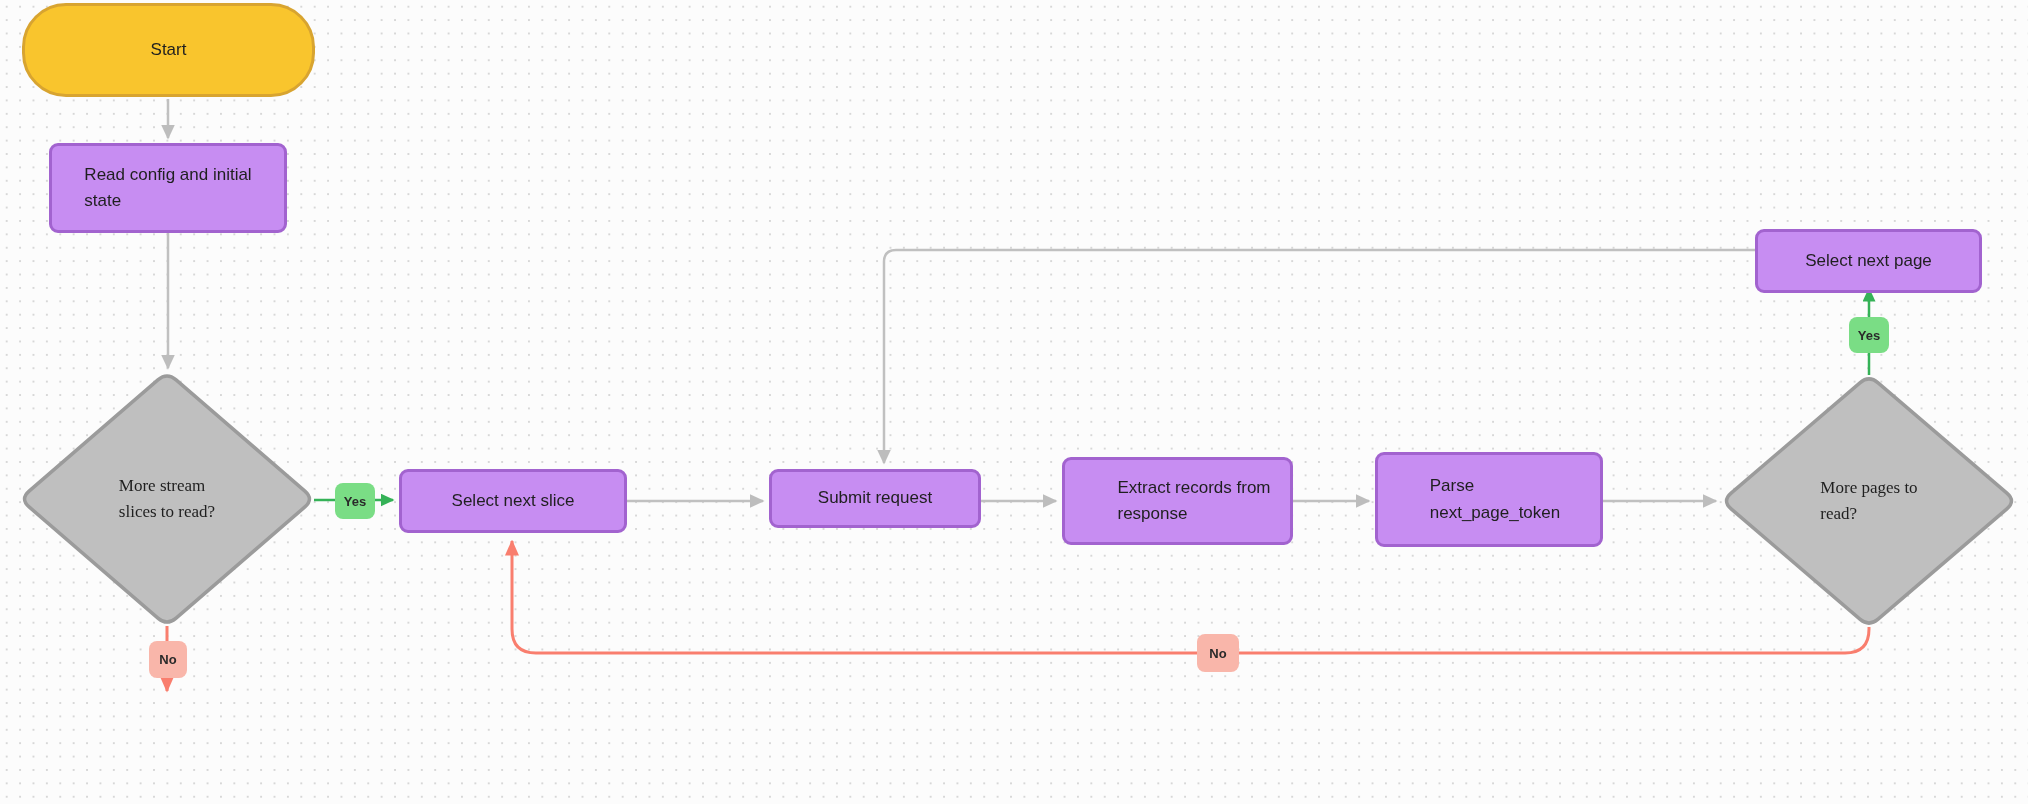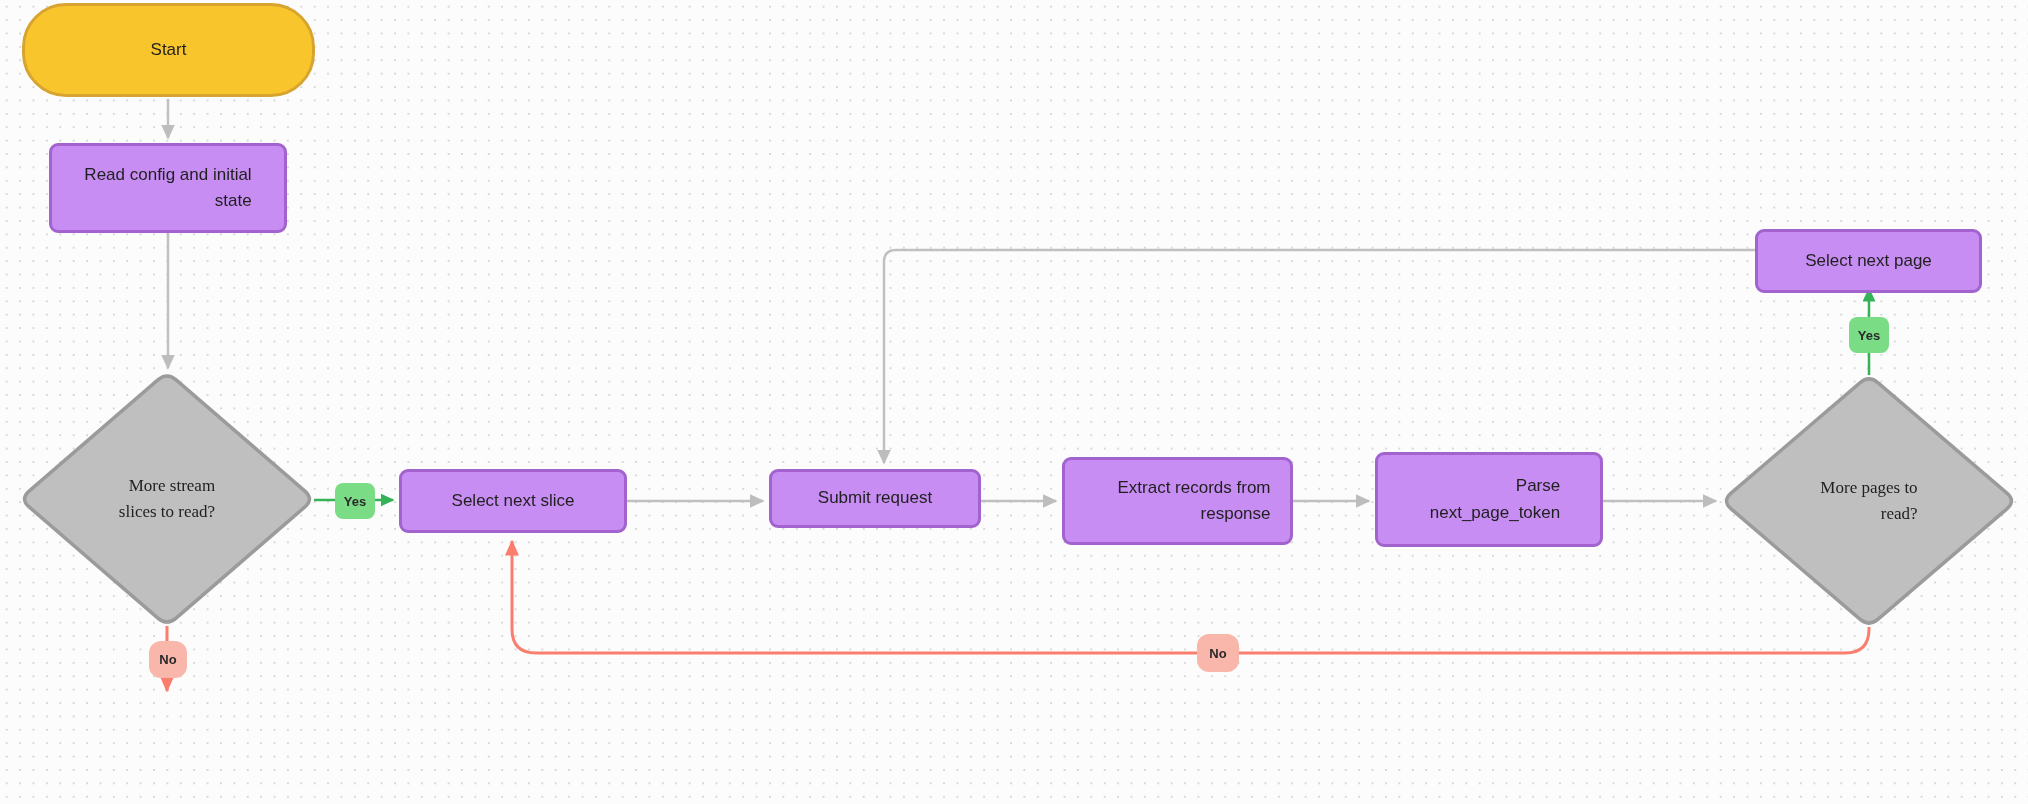--- a/index.html
+++ b/index.html
@@ -20,21 +20,21 @@
     position: absolute;
     left: 0; top: 0;
     width: 2028px; height: 804px;
   }
   .node {
     position: absolute;
     box-sizing: border-box;
     display: flex;
     align-items: center;
     justify-content: center;
-    text-align: right;
+    text-align: left;
     color: #1F1F1F;
     font-size: 17px;
     font-weight: 500;
     line-height: 1.55;
   }
   .node .lbl { white-space: pre-line; }
   .terminator-start {
     background: #F9C52D;
     border: 3px solid #D8A430;
     border-radius: 44px;
@@ -59,21 +59,21 @@
     box-sizing: border-box;
     display: flex;
     align-items: center;
     justify-content: center;
     border-radius: 8px;
     font-size: 13px;
     font-weight: 600;
     color: #2A2A2A;
   }
   .chip-yes { background: #7ADD85; text-align: center; }
-  .chip-no  { background: #F9B6AA; border-radius: 12px; }
+  .chip-no  { background: #F9B6AA; }
 </style>
 </head>
 <body>
 
 <div id="canvas">
 
   <svg id="edges-layer" width="2028" height="804" viewBox="0 0 2028 804" xmlns="http://www.w3.org/2000/svg">
     <defs>
       <marker id="ah-gray" markerUnits="userSpaceOnUse" markerWidth="15" markerHeight="14" refX="13.5" refY="7" orient="auto">
         <path d="M0 0 L15 7 L0 14 Z" fill="#BDBDBD"></path>

